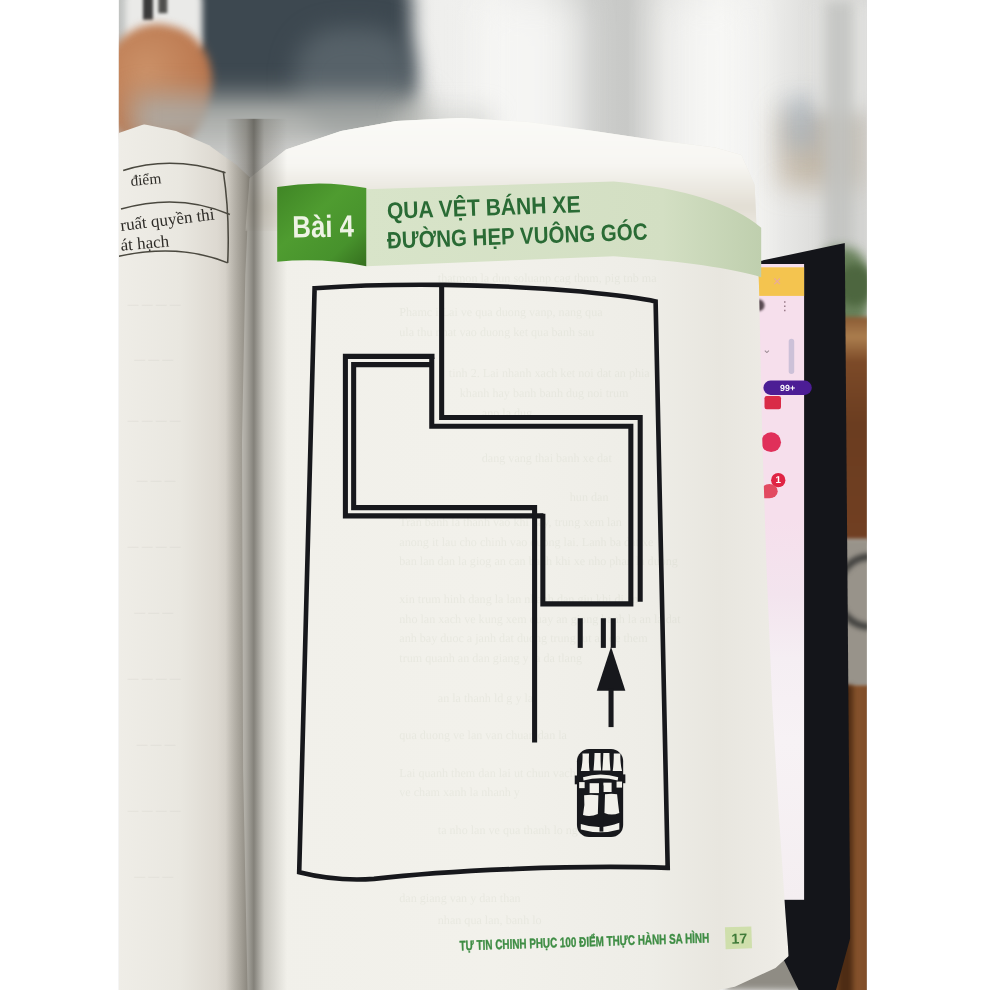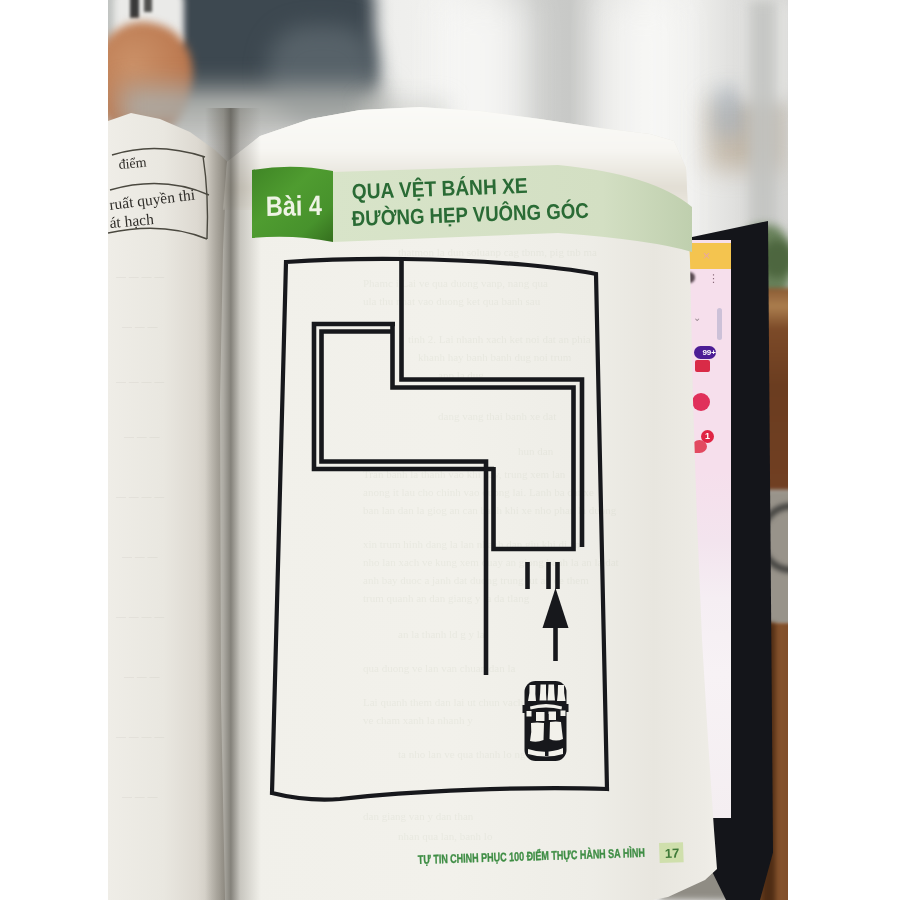--- a/index.html
+++ b/index.html
@@ -51,21 +51,21 @@
   <div class="abs" style="left:566px;top:221px;width:100px;height:679px;background:#14151a;
        clip-path:polygon(4% 2.8%,94% 0%,99% 93%,86% 100%,52% 100%,32% 94%);"></div>
 
   <div class="abs" style="left:574px;top:240px;width:49px;height:578px;background:linear-gradient(180deg,#f6dfec 0%,#f6dfec 40%,#f3e4ee 52%,#f5eef3 62%,#f7f2f5 75%,#f4eef1 100%);"></div>
   <div class="abs" style="left:574px;top:243px;width:49px;height:26px;background:#f4c44f;color:#e8a8a0;font-size:13px;text-align:center;line-height:25px;">×</div>
 
   <div class="abs" style="left:576px;top:272px;width:11px;height:11px;background:#5a4a52;border-radius:50%;filter:blur(1px);"></div>
   <div class="abs" style="left:600px;top:272px;width:3px;height:12px;color:#8a6a7a;font-size:11px;">⋮</div>
   <div class="abs" style="left:609px;top:308px;width:5px;height:32px;background:#ccc1d8;border-radius:3px;"></div>
   <div class="abs" style="left:585px;top:312px;width:12px;height:8px;color:#9a8a92;font-size:10px;">⌄</div>
-  <div class="abs" style="left:586px;top:346px;width:22px;height:13px;background:#4c1d95;border-radius:7px;color:#fff;font-size:8px;font-weight:bold;text-align:right;line-height:13px;">99+</div>
+  <div class="abs" style="left:586px;top:346px;width:44px;height:13px;background:#4c1d95;border-radius:7px;color:#fff;font-size:8px;font-weight:bold;text-align:center;line-height:13px;">99+</div>
   <div class="abs" style="left:587px;top:360px;width:15px;height:12px;background:#d92b47;border-radius:2px;"></div>
   <div class="abs" style="left:584px;top:393px;width:18px;height:18px;background:#e0305a;border-radius:50%;"></div>
   <div class="abs" style="left:593px;top:430px;width:13px;height:13px;background:#e02444;border-radius:50%;color:#fff;font-size:9px;font-weight:bold;text-align:center;line-height:13px;">1</div>
   <div class="abs" style="left:584px;top:440px;width:15px;height:13px;background:#e24a60;border-radius:50% 50% 50% 20%;"></div>
 
   <div class="abs" style="left:0;top:0;width:124px;height:900px;
       clip-path:polygon(0 121px,23px 113px,52px 119px,82px 132px,107px 150px,124px 166px,124px 900px,0 900px);
       background:linear-gradient(90deg,#efede7 0%,#e9e7e0 45%,#ddd9d1 72%,#c4c0b7 90%,#a8a49b 100%);filter:drop-shadow(0px -5px 6px rgba(100,96,88,0.5));"></div>
 
   <div class="abs" style="left:0;top:0;width:620px;height:900px;

